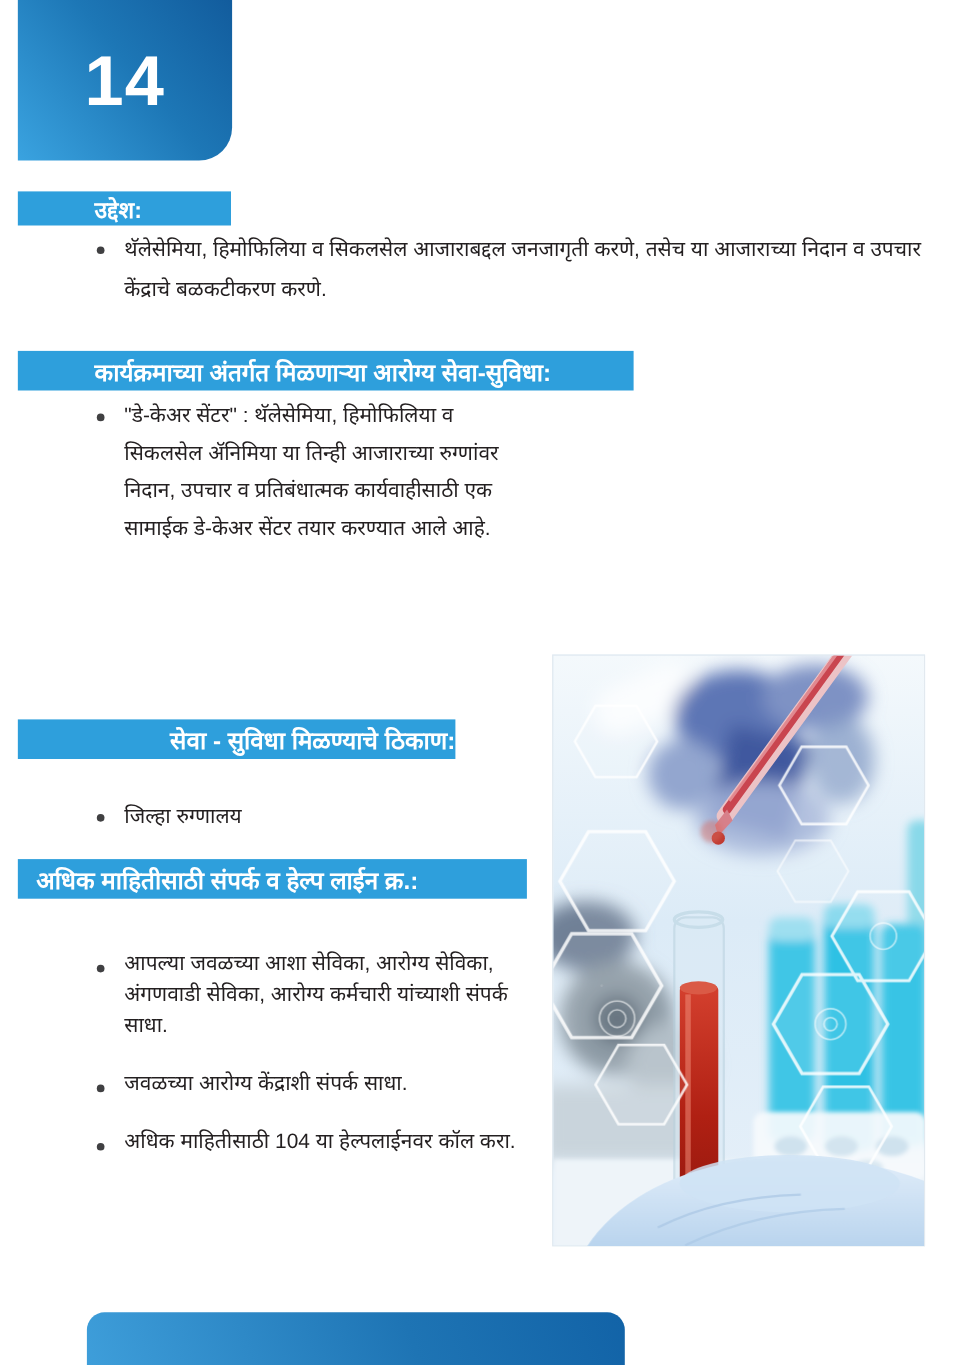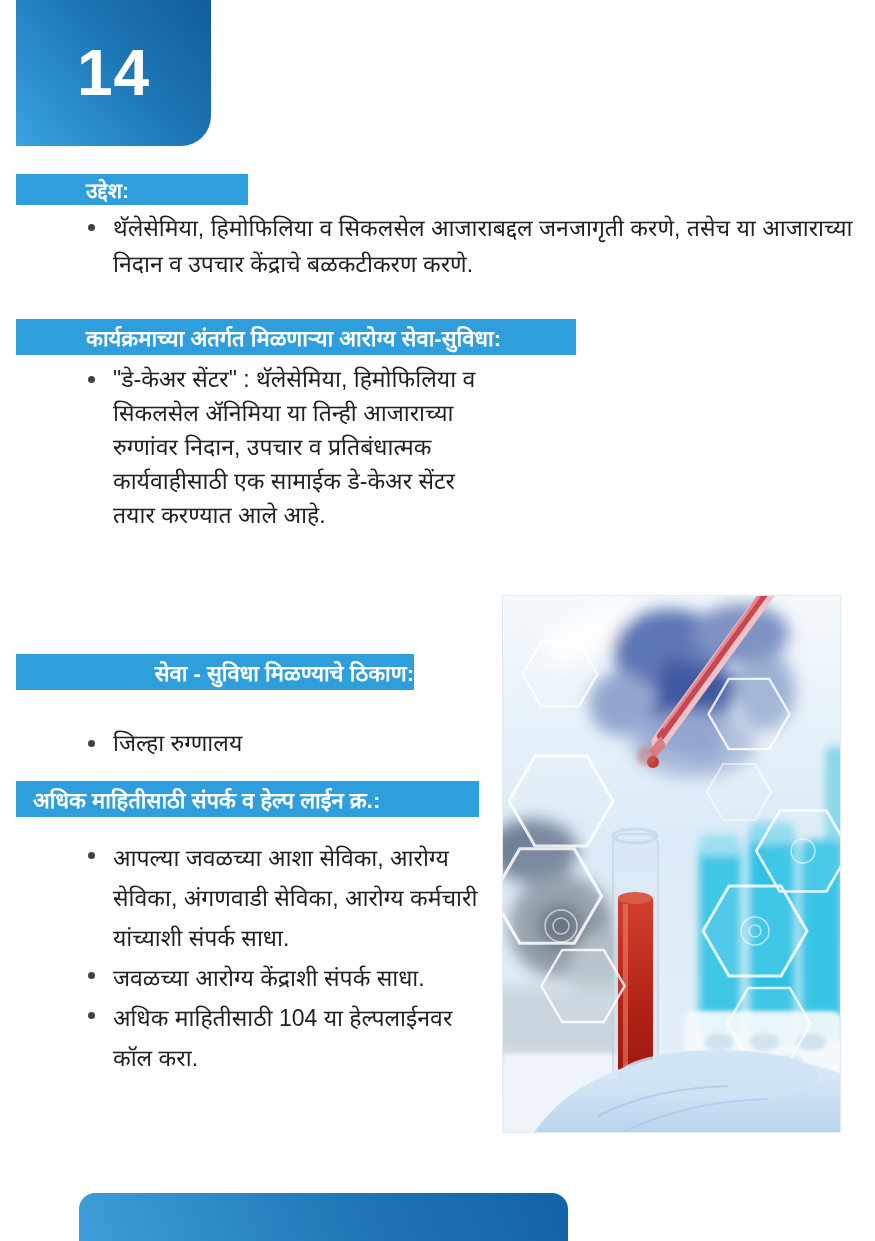--- a/index.html
+++ b/index.html
@@ -27,43 +27,43 @@
     display:flex; align-items:center;
     z-index:2;
   }
   .title-bar .title { color:#1a6ba5; font-size:44px; font-weight:bold; padding-left:48px; letter-spacing:0.5px; }
 
   
   .section-bar {
     position:absolute; left:0; background:#2e9fdc; color:#ffffff;
     font-weight:bold; display:flex; align-items:center; padding-left:70px;
   }
-  #bar1 { top:174px; width:232px; height:31px; font-size:21px; }
+  #bar1 { top:174px; width:194px; height:31px; font-size:21px; }
   #bar2 { top:319px; width:560px; height:36px; font-size:22px; }
   #bar3 { top:654px; width:398px; height:36px; font-size:22px;justify-content:flex-end; }
   #bar4 { top:781px; width:463px; height:36px; font-size:22px;padding-left:17px; }
 
   
   ul.bullets { position:absolute; list-style:none; }
   .bullets li {
     position:relative; padding-left:34px;
-    font-size:23px; color:#231f20;
+    font-size:19px; color:#231f20;
   }
   .bullets li::before {
     content:""; position:absolute; left:9px; top:14px;
     width:7px; height:7px; border-radius:50%; background:#404042;
   }
   #list1 { left:63px; top:210px; width:775px; }
   #list1 li { line-height:36px; }
   #list2 { left:63px; top:362px; width:408px; }
   #list2 li { line-height:34px; }
   #list3 { left:63px; top:702px; width:408px;margin-top:24px; }
   #list3 li { line-height:34px; }
   #list4 { left:63px; top:838px; width:412px; }
-  #list4 li { line-height:40px; }
+  #list4 li { line-height:28px;margin-top:25px; }
 
   
   .photo {
     position:absolute; left:486px; top:595px; width:339px; height:538px;
     border:1px solid #e2e9ef; overflow:hidden; background:#e7f1f9;
   }
   .photo svg { display:block; }
 
   
   .footer-bar {

